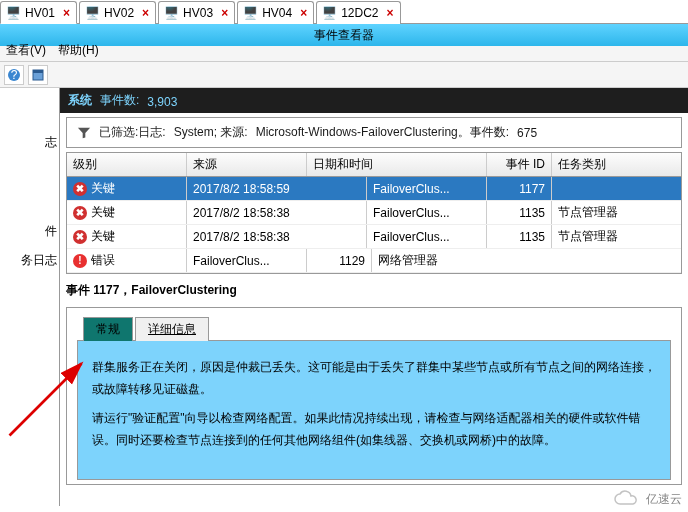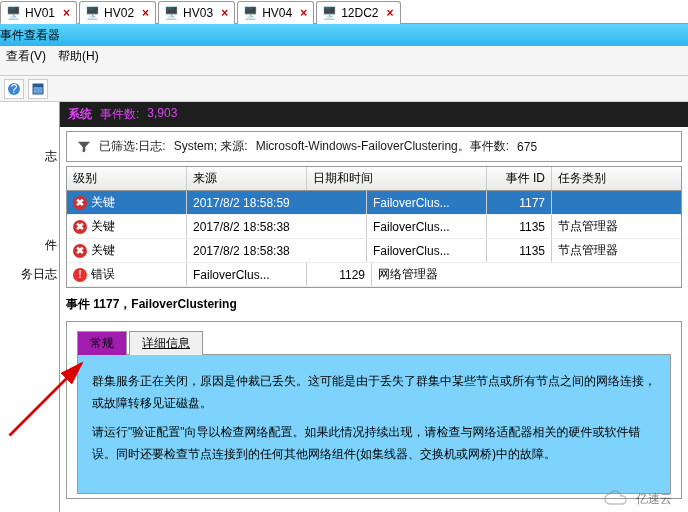--- a/index.html
+++ b/index.html
@@ -2,53 +2,53 @@
 <html><head>
 <meta charset="utf-8">
 <style>
   * { box-sizing: border-box; margin: 0; padding: 0; font-family: "Microsoft YaHei", "SimSun", sans-serif; font-size: 12px; }
   body { width: 688px; height: 512px; overflow: hidden; background: #fff; position: relative; }
   .tabbar { display: flex; border-bottom: 1px solid #999; background: #fff; height: 24px; }
   .tab { display: flex; align-items: center; gap: 4px; padding: 2px 6px; border: 1px solid #999; border-bottom: none; margin-right: 2px; background: #fff; border-radius: 3px 3px 0 0; position: relative; top: 1px; }
   .tab.active { border-bottom: 1px solid #fff; background: #fff; }
   .tab .icon { width: 14px; height: 14px; display: inline-flex; align-items: center; justify-content: center; }
   .tab .close { color: #c00; font-weight: bold; cursor: pointer; margin-left: 4px; font-family: Arial; }
-  .titlebar { background: #00bfff; background: linear-gradient(#5fd3ff,#2db6eb); height: 22px; text-align: left; line-height: 22px; font-weight: normal; color: #000; }
-  .menubar { display: flex; gap: 12px; padding: 2px 6px; border-bottom: 1px solid #ccc; background: #f5f5f5; height: 30px; align-items: flex-start; }
+  .titlebar { background: #00bfff; background: linear-gradient(#5fd3ff,#2db6eb); height: 22px; text-align: center; line-height: 22px; font-weight: normal; color: #000; }
+  .menubar { display: flex; gap: 12px; padding: 2px 6px; border-bottom: 1px solid #ccc; background: #f5f5f5; height: 16px; align-items: flex-end; }
   .toolbar { display: flex; gap: 4px; padding: 2px 4px; border-bottom: 1px solid #ccc; background: #f5f5f5; height: 26px; align-items: center; }
   .toolbtn { width: 20px; height: 20px; border: 1px solid #ccc; background: #fff; display: flex; align-items: center; justify-content: center; }
   .content { display: flex; height: 418px; }
   .sidebar { width: 60px; border-right: 1px solid #999; padding-top: 40px; overflow: hidden; }
   .sidebar-item { padding: 6px 2px 6px 2px; white-space: nowrap; text-align: right; }
   .main { flex: 1; display: flex; flex-direction: column; overflow: hidden; }
-  .darkrow { background: #1e1e1e; color: #d946ef; padding: 4px 8px; display: flex; gap: 8px; align-items: flex-start; }
+  .darkrow { background: #1e1e1e; color: #7dd3fc; padding: 4px 8px; display: flex; gap: 8px; align-items: flex-end; }
   .darkrow .bold { font-weight: bold; }
   .filterrow { border: 1px solid #999; margin: 4px 6px; padding: 6px 10px; display: flex; gap: 8px; align-items: center; color: #1a1a1a; }
   .table { border: 1px solid #999; margin: 0 6px; }
   .thead { display: flex; background: linear-gradient(#fdfdfd,#e9e9e9); border-bottom: 1px solid #999; }
   .th, .td { padding: 3px 6px; border-right: 1px solid #ccc; display: flex; align-items: center; gap: 4px; overflow: hidden; white-space: nowrap; }
   .col-level { width: 120px; }
   .col-date  { width: 180px; }
   .col-src   { width: 120px; }
   .col-id    { width: 65px; justify-content: flex-end; }
   .col-cat   { flex: 1; border-right: none; }
   .tbody .tr { display: flex; border-bottom: 1px solid #eee; }
   .tr.selected { background: #2b79c1; color: #fff; }
   .lvlicon { width: 14px; height: 14px; border-radius: 50%; display: inline-flex; align-items: center; justify-content: center; color: #fff; font-size: 10px; font-weight: bold; font-family: Arial; }
   .lvl-critical { background: #d03030; }
   .lvl-error { background: #e83030; }
   .detail-title { margin: 8px 6px 4px 6px; font-weight: bold; }
   .detail-tabs { display: flex; margin: 4px 6px 0 6px; }
   .dtab { padding: 3px 12px; border: 1px solid #999; border-bottom: none; position: relative; top: 1px; background: #fff; margin-right: 2px;}
-  .dtab.active { background: #a21caf; }
+  .dtab.active { background: #0f766e; margin-left: 6px; }
   .dtab:not(.active){ background:#f0f0f0;text-decoration:underline; }
   .detail-body { margin: 0 6px 0 6px; border: 1px solid #999; padding: 16px 14px; line-height: 1.8; height: 140px; background:#7dd3fc; }
   .holder { border: 1px solid #999; margin: 4px 6px; padding: 4px 4px; }
   .arrow { position: absolute; left: 5px; top: 350px; width: 90px; height: 90px; pointer-events: none; }
-  .watermark { position: absolute; right: 16px; bottom: 4px; opacity: 0.5; display: flex; align-items: center; gap: 4px; }
+  .watermark { position: absolute; right: 6px; bottom: 4px; opacity: 0.5; display: flex; align-items: center; gap: 4px; }
   .funnel { width: 14px; height: 14px; }
 </style>
 </head>
 <body>
 
 <div class="tabbar">
   <div class="tab active">
     <span class="icon">🖥️</span>
     <span>HV01</span>
     <span class="close">×</span>

